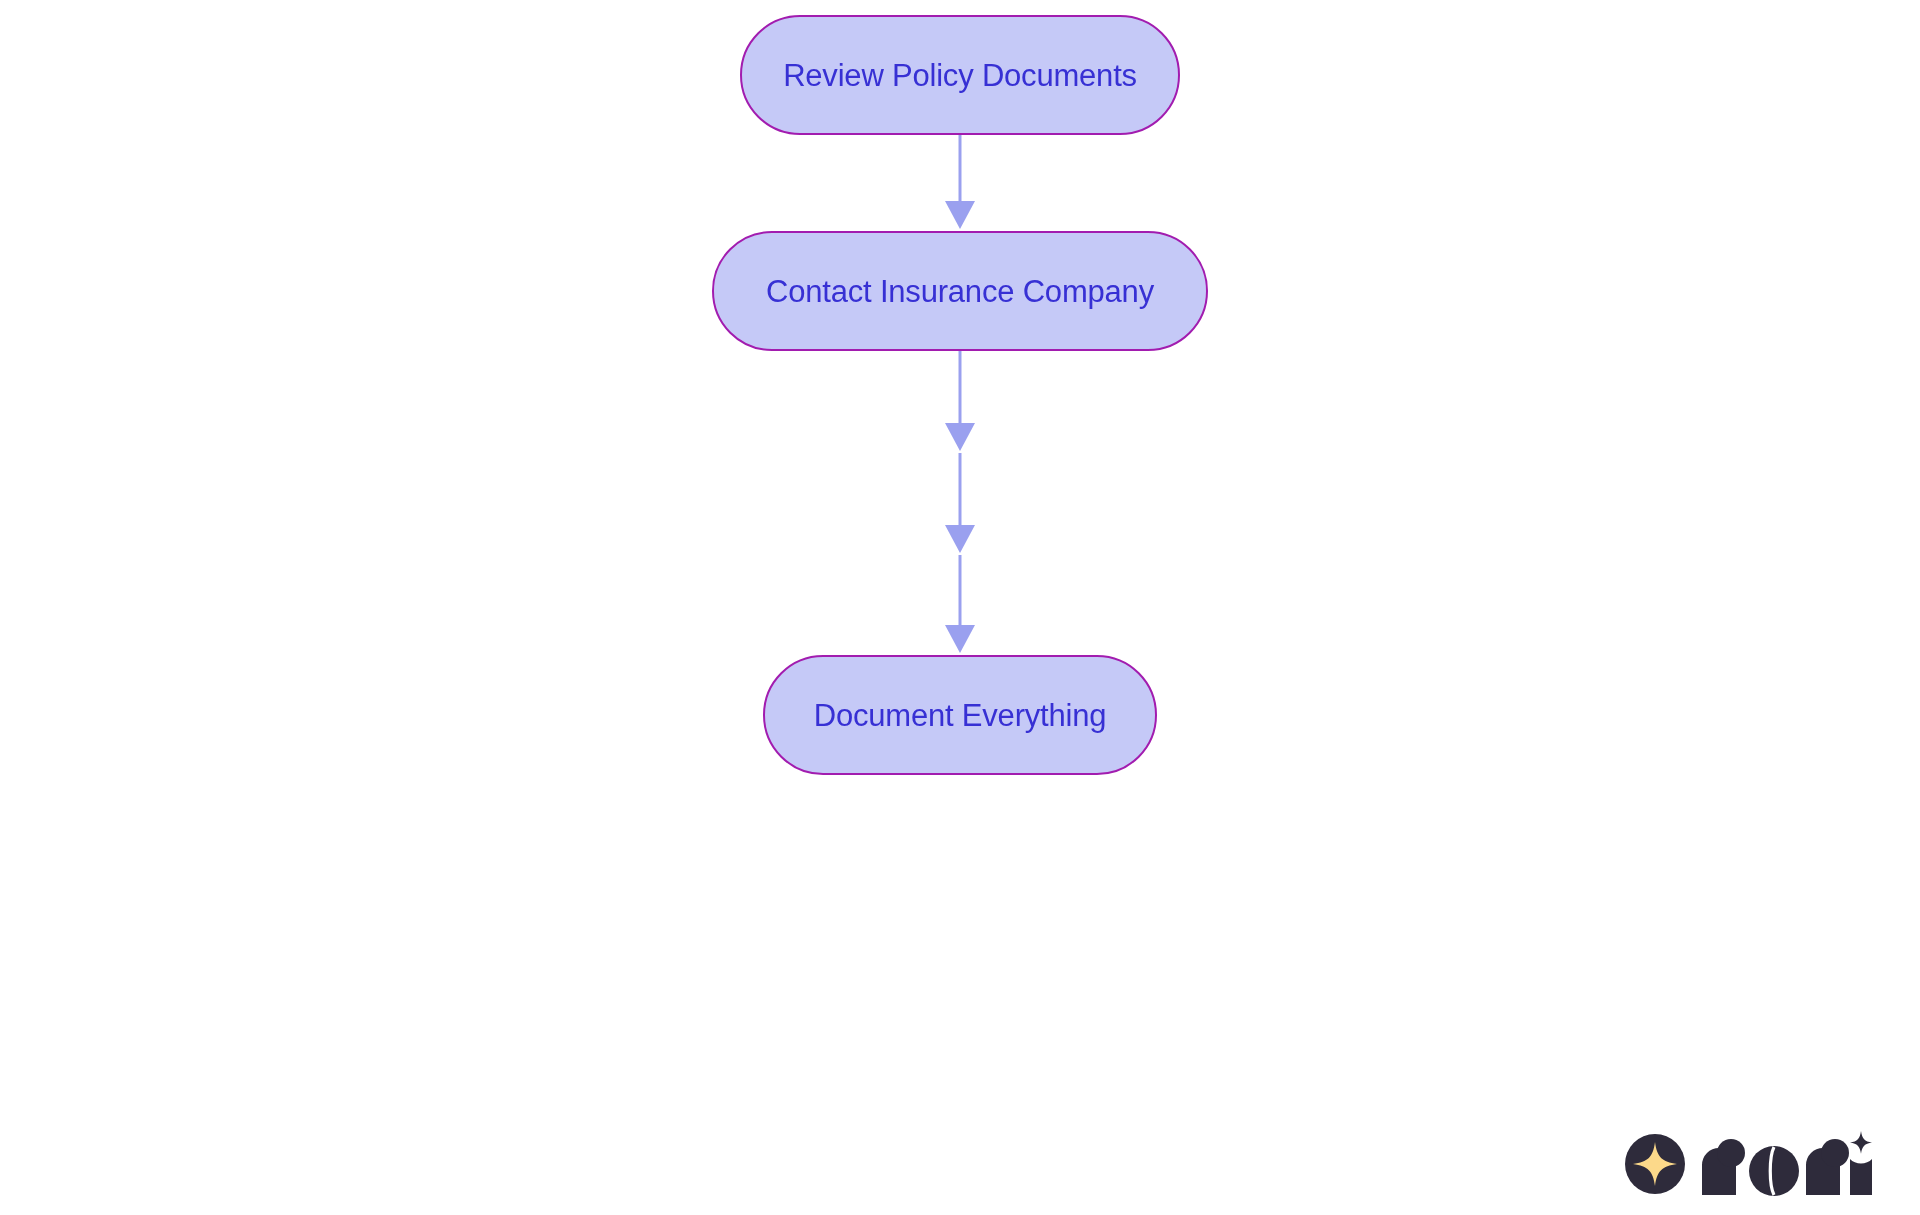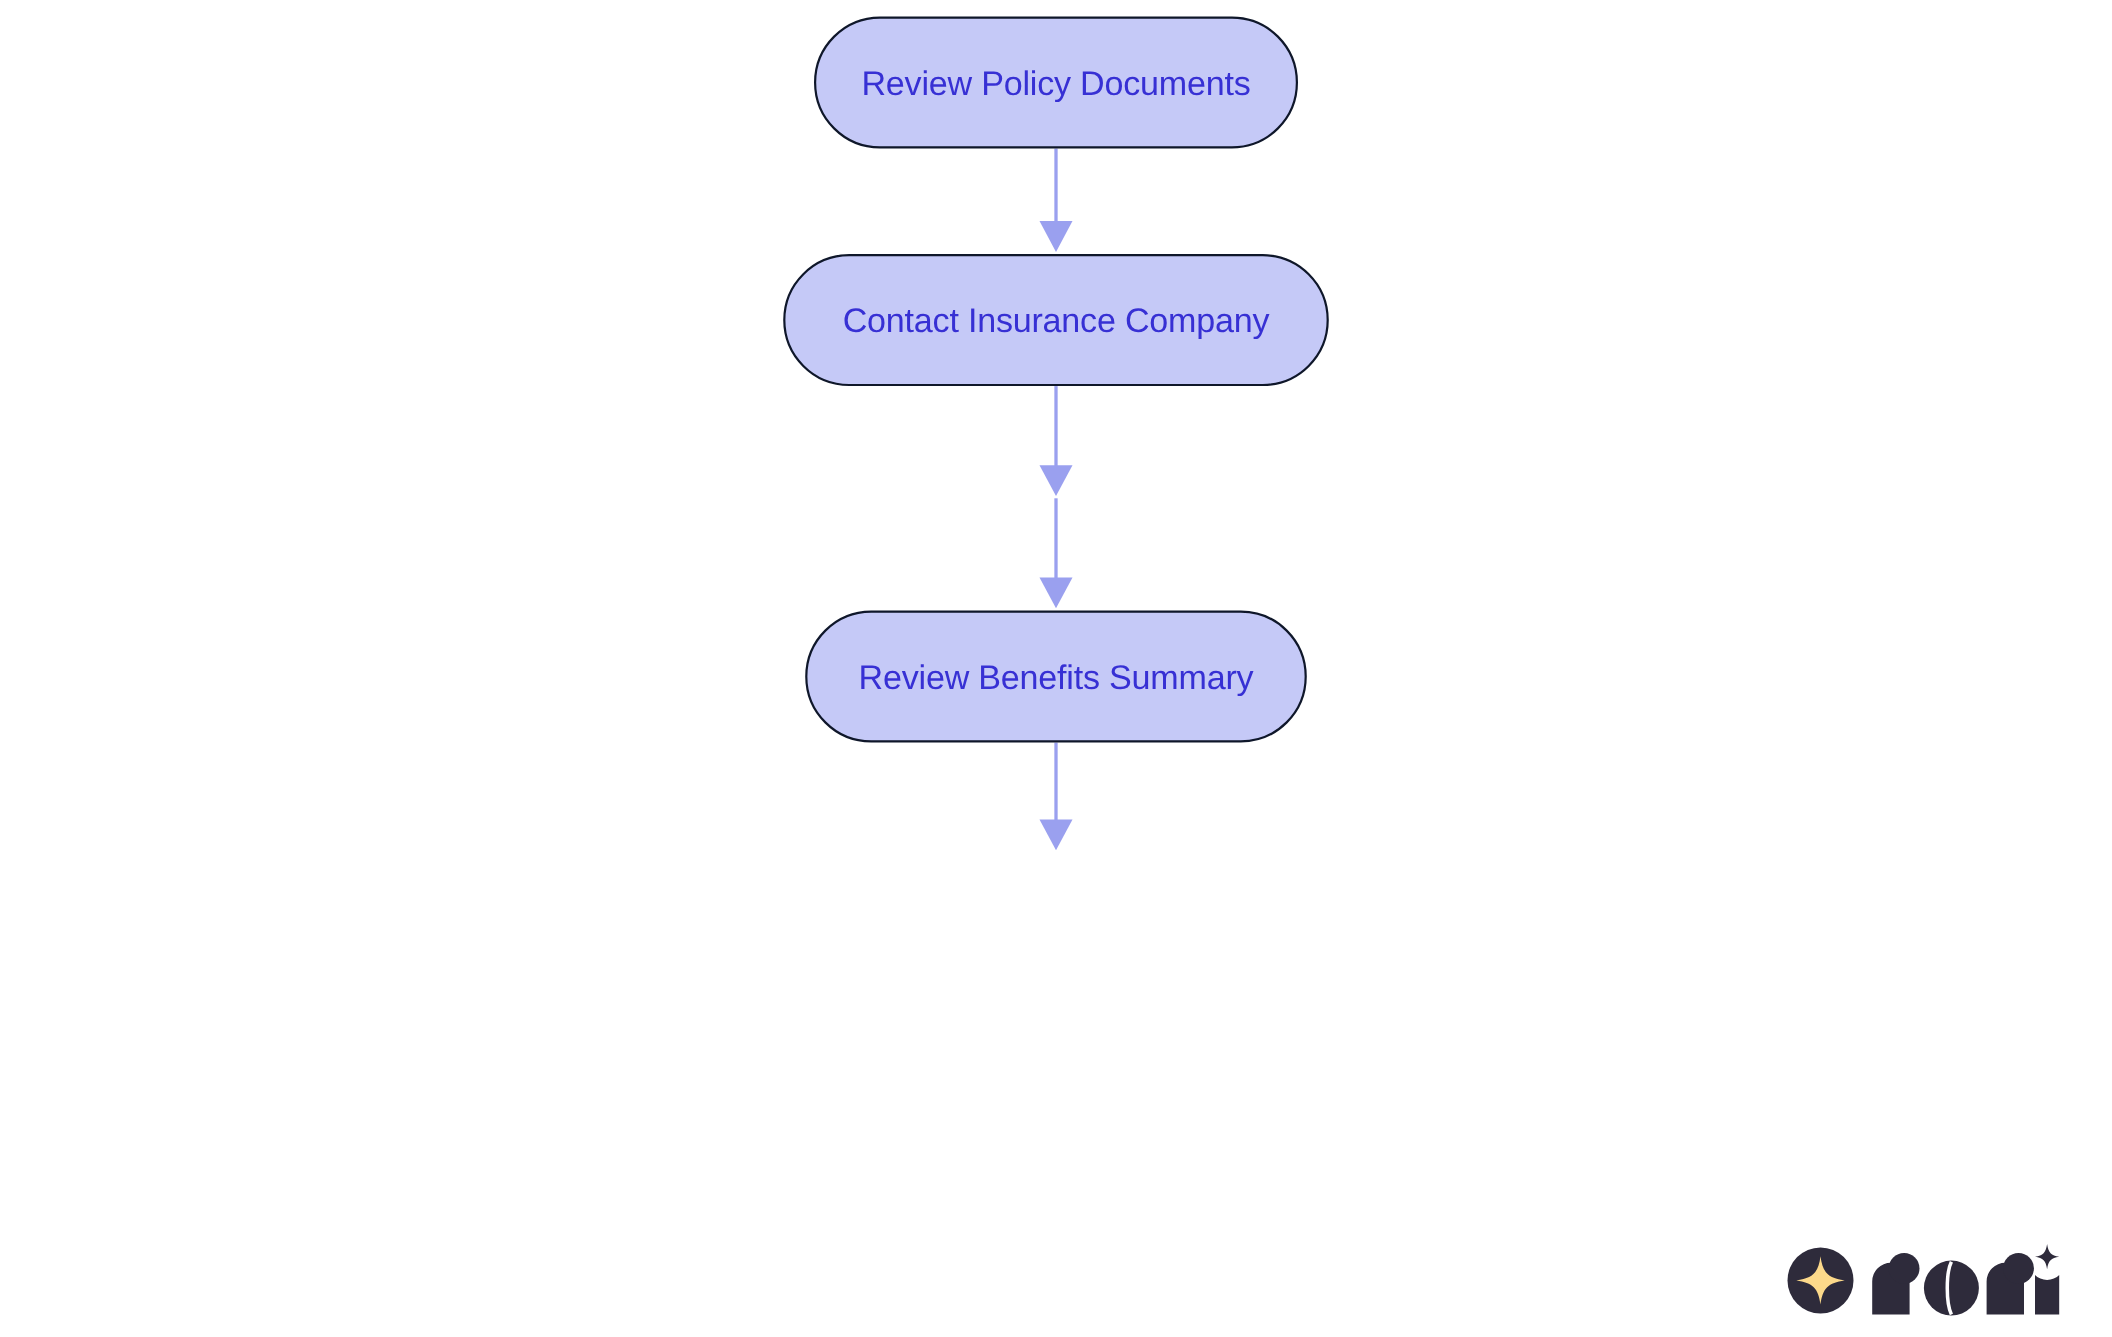--- a/index.html
+++ b/index.html
@@ -34,21 +34,21 @@
     align-items: center;
   }
 
   
   .node {
     position: relative;
     box-sizing: border-box;
     height: 120px;
     border-radius: 60px;
     background: #c5c9f7;
-    border: 2px solid #0f172a;
+    border: 2px solid #a21caf;
     display: flex;
     align-items: center;
     justify-content: center;
     padding: 0 46px;
     z-index: 2;
   }
   .node-label {
     font-size: 31px;
     font-weight: 300;
     color: #3730d4;
@@ -122,31 +122,31 @@
     </div>
 
 
     <div class="connector conn-h3">
       <svg width="40" height="102" viewBox="0 0 40 102">
         <line x1="20" y1="0" x2="20" y2="76" stroke="#9aa0ef" stroke-width="3"></line>
         <polygon points="20,100 5,72 35,72" fill="#9aa0ef"></polygon>
       </svg>
     </div>
 
-    <div class="node node-w4">
-      <span class="node-label">Review Benefits Summary</span>
-    </div>
 
     <div class="connector conn-h4">
       <svg width="40" height="100" viewBox="0 0 40 100">
         <line x1="20" y1="0" x2="20" y2="74" stroke="#9aa0ef" stroke-width="3"></line>
         <polygon points="20,98 5,70 35,70" fill="#9aa0ef"></polygon>
       </svg>
     </div>
 
+    <div class="node node-w5">
+      <span class="node-label">Document Everything</span>
+    </div>
 
   </div>
 
   <div class="brand-logo">
 
     <svg width="62" height="62" viewBox="0 0 62 62">
       <circle cx="31" cy="31" r="30" fill="#2e2b3b"></circle>
       <path d="M31 9 C33 24 38 29 53 31 C38 33 33 38 31 53 C29 38 24 33 9 31 C24 29 29 24 31 9 Z" fill="#fcd98a"></path>
     </svg>
 

